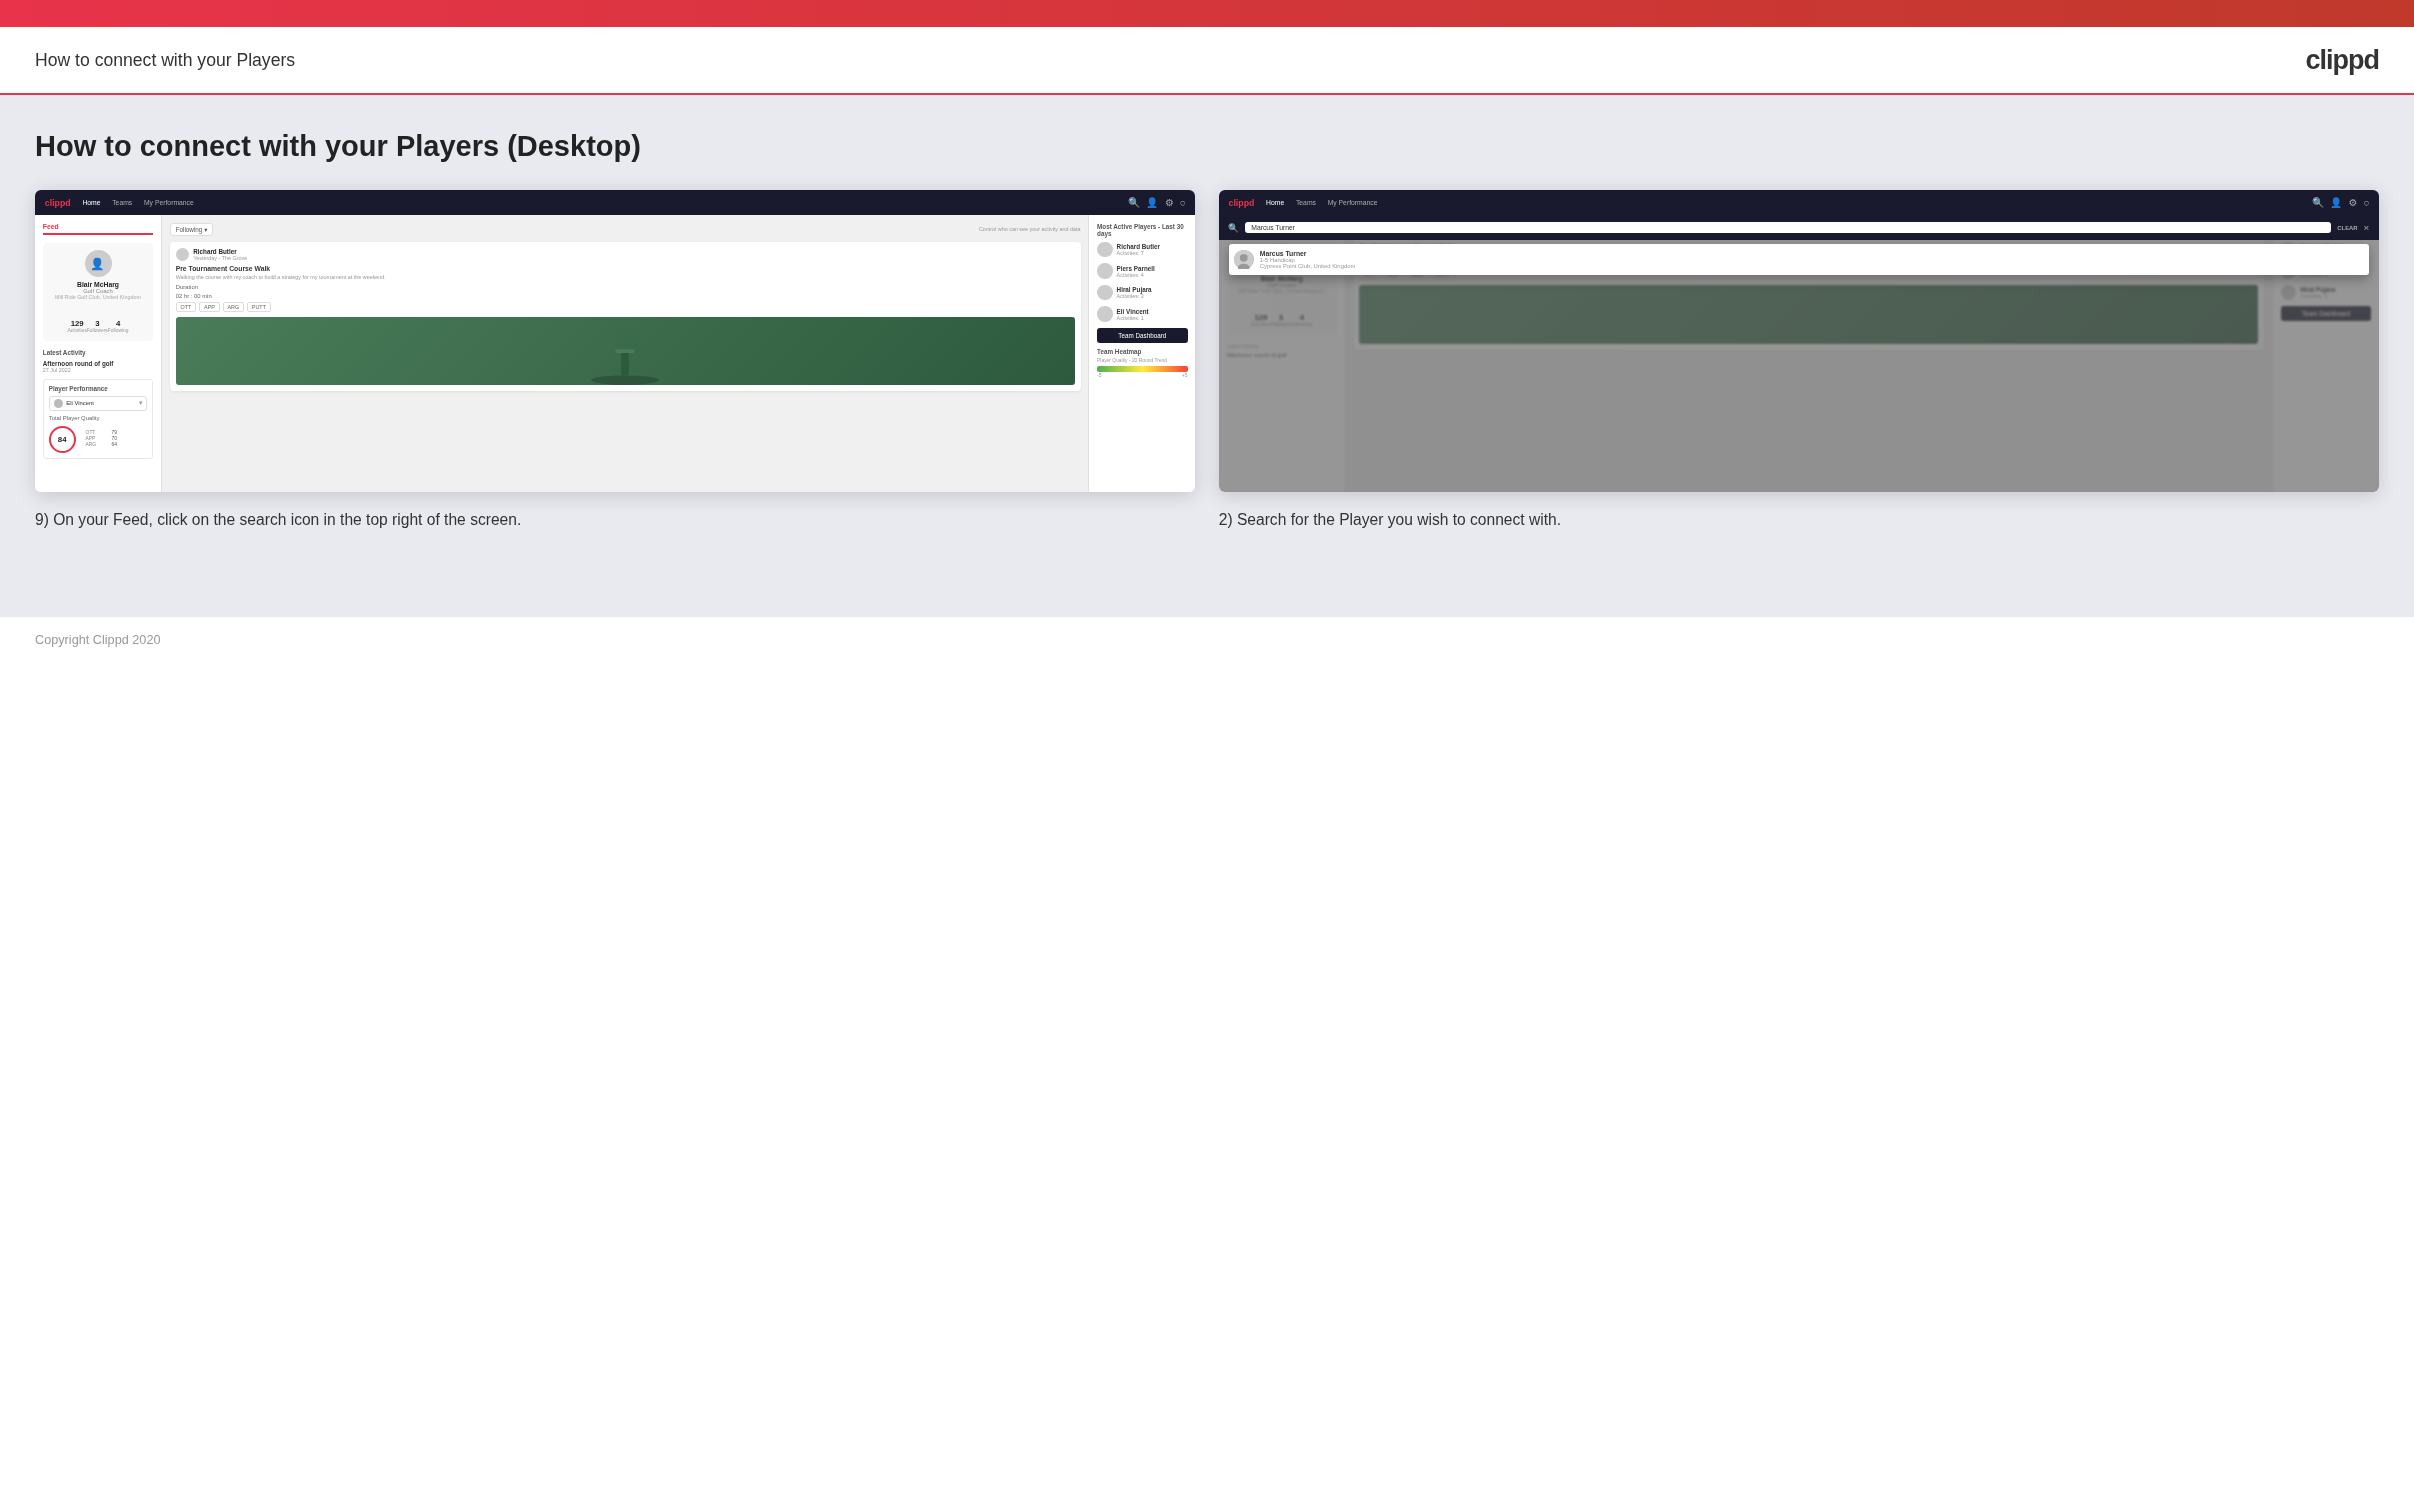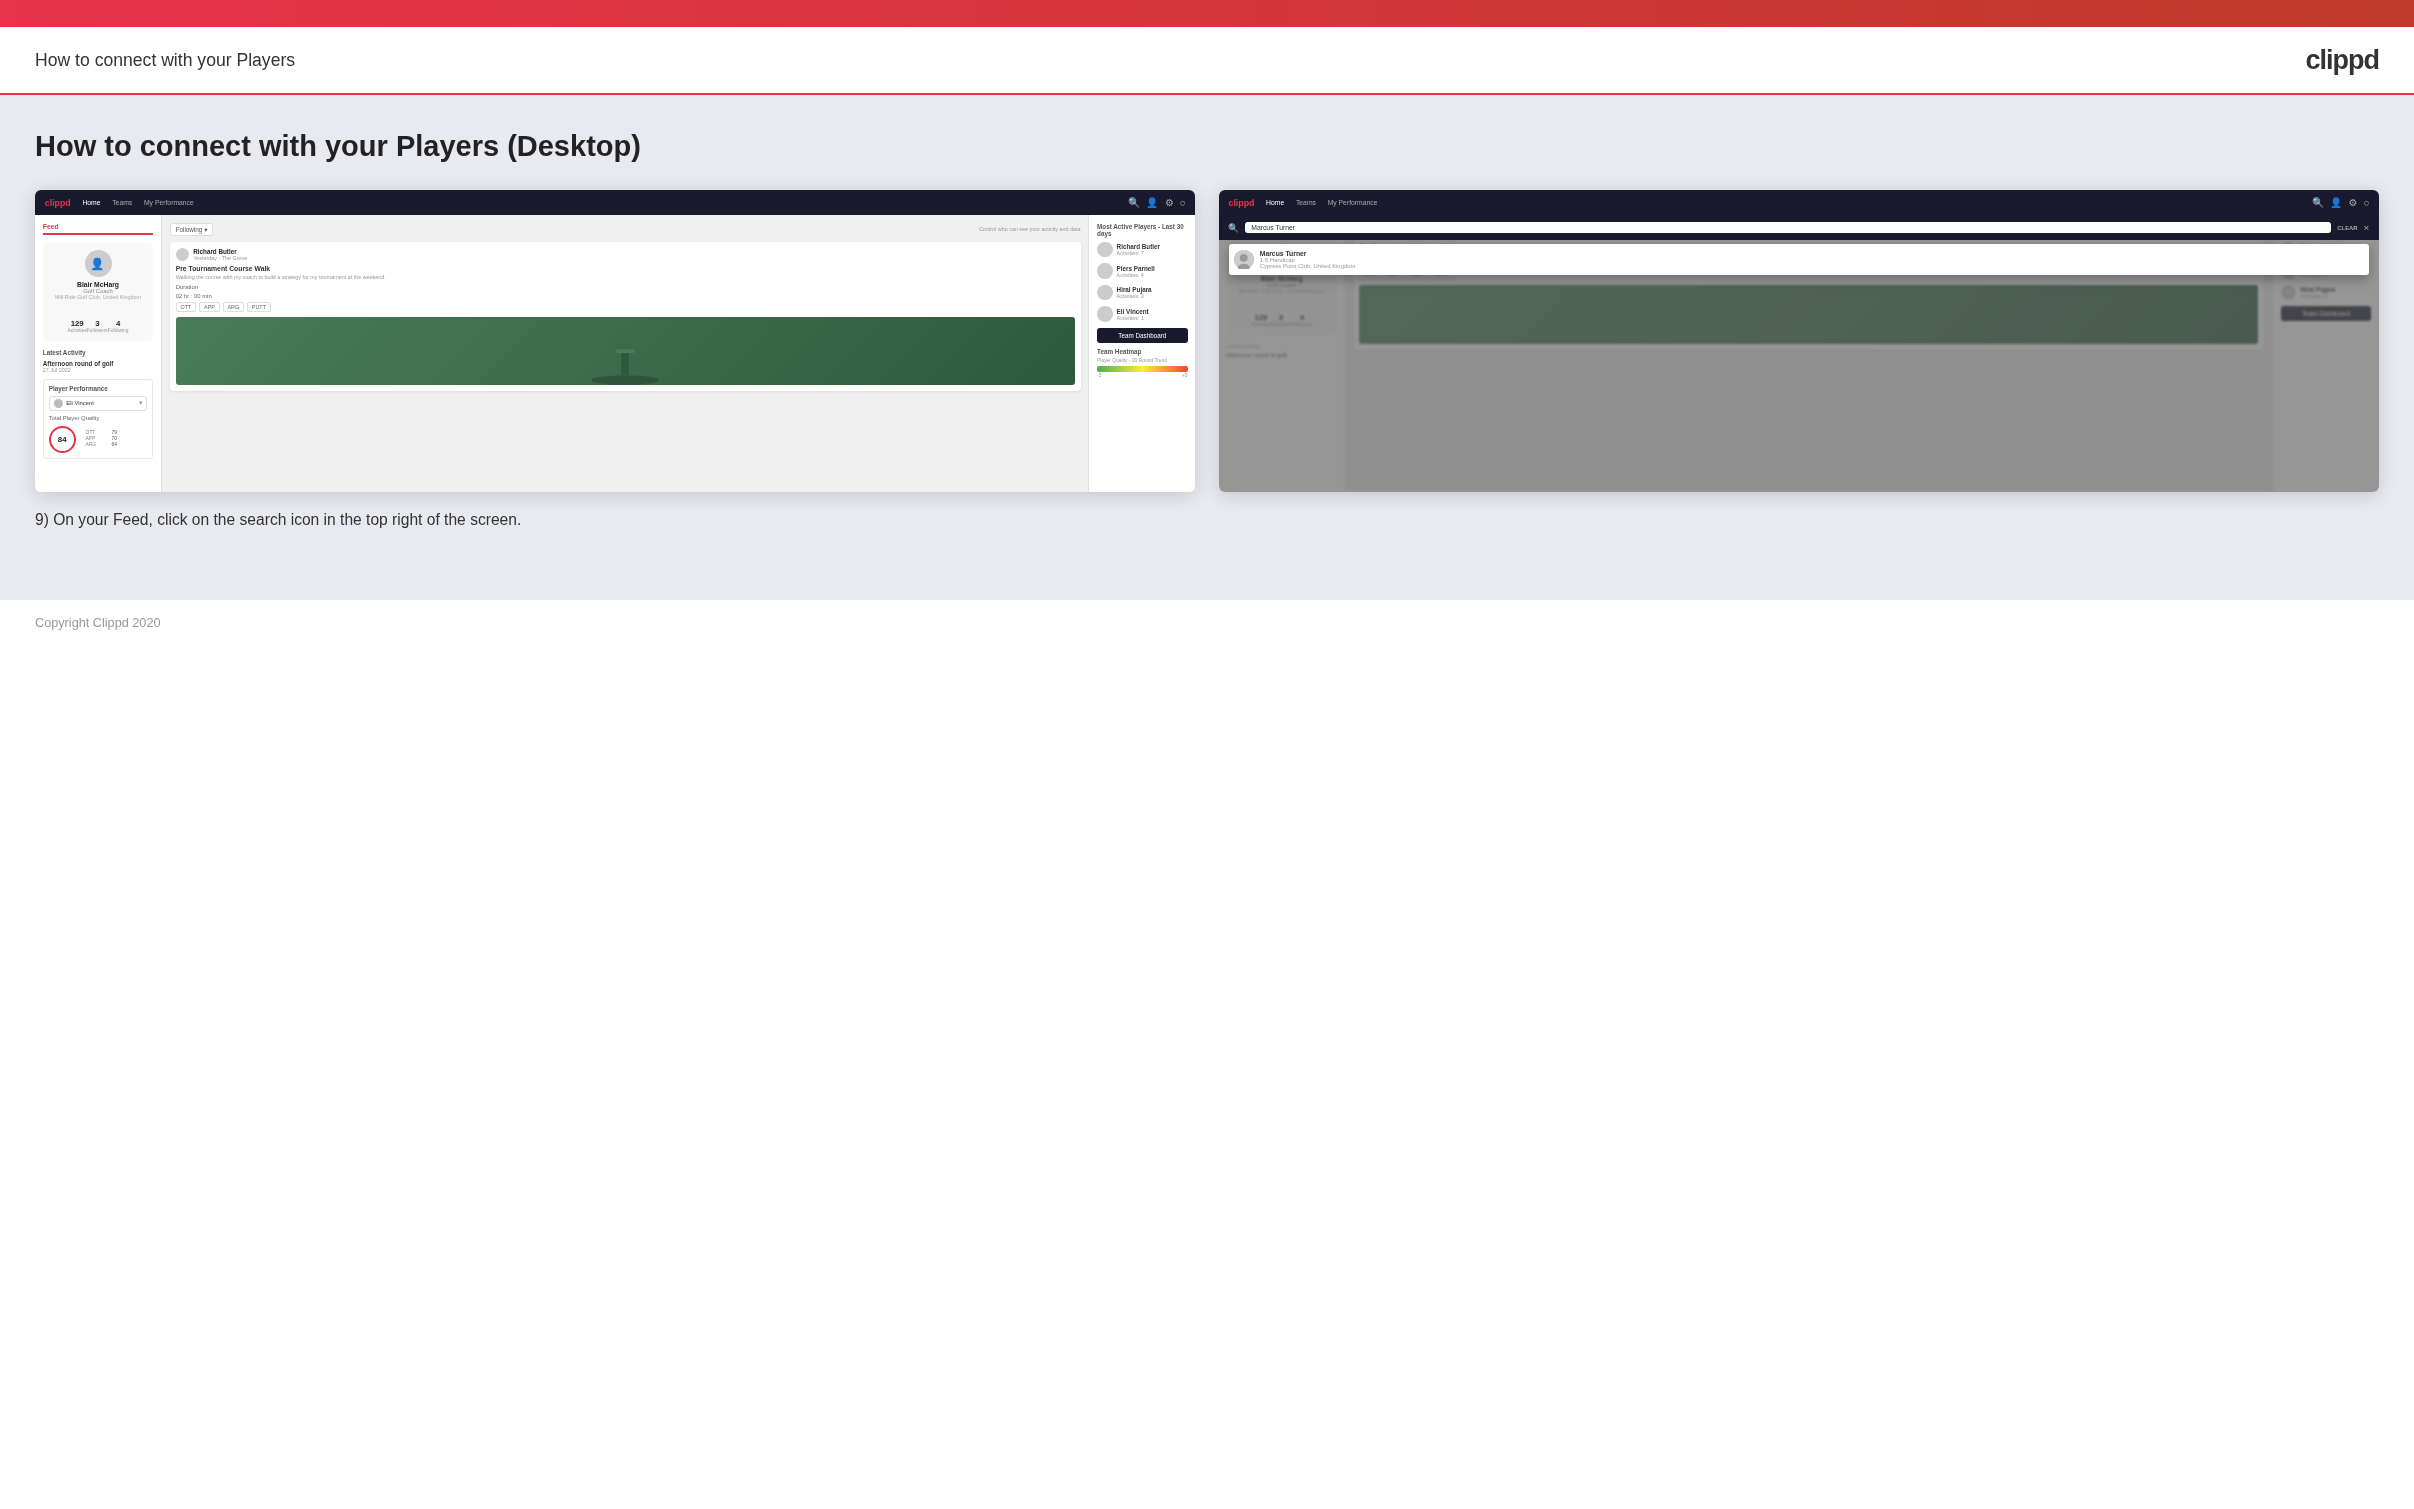--- a/index.html
+++ b/index.html
@@ -33,21 +33,21 @@
       font-size: 27px;
       font-weight: 700;
       color: #e8334a;
       letter-spacing: -1px;
     }
     .logo span { color: #333; }
 
     
     .main-content {
       background: #e8eaf0;
-      padding: 35px 35px 42px;
+      padding: 35px 35px 59px;
     }
 
     
     .hero {
       margin-bottom: 27px;
     }
     .hero-title {
       font-size: 29px;
       font-weight: 700;
       color: #222;
@@ -743,20 +743,21 @@
                   <div class="search-result-name">Marcus Turner</div>
                   <div class="search-result-sub">1-5 Handicap</div>
                   <div class="search-result-sub">Cypress Point Club, United Kingdom</div>
                 </div>
               </div>
             </div>
           </div>
         </div>
       </div>
 
+      <div class="caption">2) Search for the Player you wish to connect with.</div>
     </div>
 
   </div>
 </div>
 
 <div class="footer">
   <span>Copyright Clippd 2020</span>
 </div>
 
 

